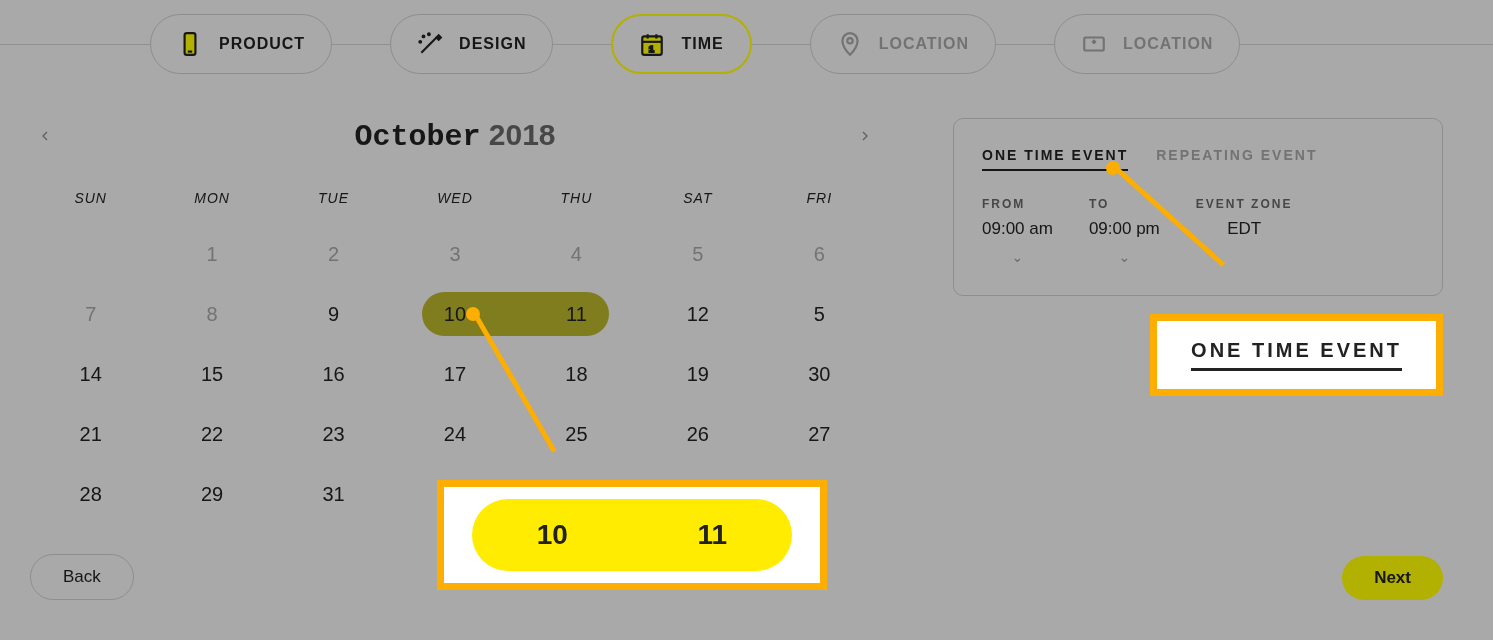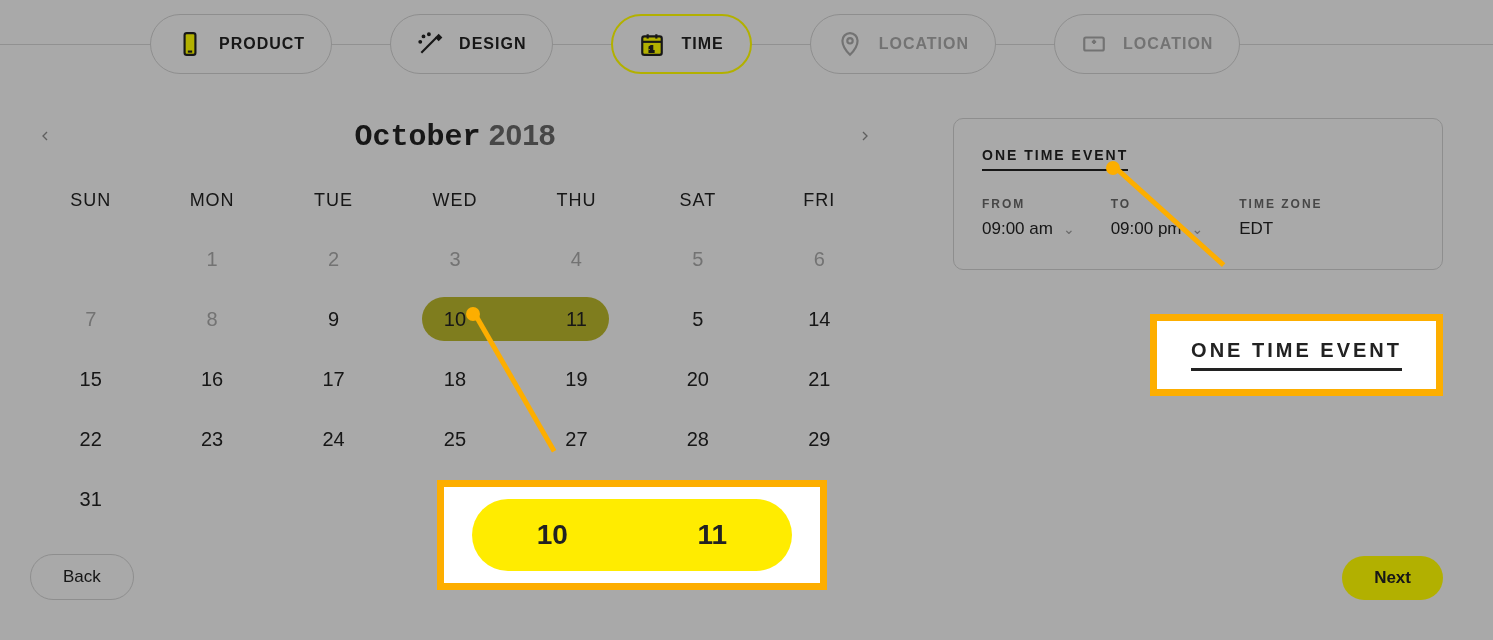--- a/index.html
+++ b/index.html
@@ -30,35 +30,35 @@
   .step .ico svg{width:26px;height:26px;}
 
   
   .calendar{position:absolute;left:30px;top:118px;width:850px;}
   .cal-head{display:flex;align-items:center;justify-content:space-between;margin-bottom:24px;}
   .cal-title{font-size:30px;color:var(--text-dark);text-align:center;flex:1;}
   .cal-title b{font-weight:700;font-family:Liberation Mono, monospace;}
   .cal-title span{font-weight:700;color:var(--text-mid);}
   .chev{width:30px;height:30px;color:#999;cursor:pointer;display:flex;align-items:center;justify-content:center;}
   .cal-grid{display:grid;grid-template-columns:repeat(7,1fr);text-align:center;}
-  .cal-dow{font-size:18px;letter-spacing:1px;color:var(--text-dark);font-weight:400;padding:12px 0 18px;}
+  .cal-dow{font-size:14px;letter-spacing:1px;color:var(--text-dark);font-weight:400;padding:12px 0 18px;font-style:italic;}
   .cal-cell{height:60px;display:flex;align-items:center;justify-content:center;font-size:20px;color:var(--text-dark);position:relative;cursor:pointer;}
   .cal-cell.dim-day{color:var(--text-light);}
   .cal-cell.selected-left::before{content:"";position:absolute;left:28px;right:0;top:8px;bottom:8px;background:var(--yellow-dim);border-radius:999px 0 0 999px;z-index:-1;}
   .cal-cell.selected-right::before{content:"";position:absolute;left:0;right:28px;top:8px;bottom:8px;background:var(--yellow-dim);border-radius:0 999px 999px 0;z-index:-1;}
 
   
   .event-panel{position:absolute;right:50px;top:118px;width:490px;border:1px solid var(--border);border-radius:10px;padding:28px 28px 30px;}
   .event-tabs{display:flex;gap:28px;font-size:14px;letter-spacing:2px;font-weight:700;margin-bottom:26px;}
   .event-tab{cursor:pointer;color:var(--text-light);padding-bottom:6px;}
   .event-tab.active{color:var(--text-dark);border-bottom:2px solid var(--text-dark);}
   .event-fields{display:flex;gap:36px;}
   .ef{display:flex;flex-direction:column;gap:8px;}
   .ef-label{font-size:12px;letter-spacing:2px;font-weight:700;color:var(--text-mid);}
-  .ef-value{font-size:17px;color:var(--text-dark);display:flex;align-items:center;gap:10px;}
+  .ef-value{font-size:17px;color:var(--text-dark);display:flex;align-items:center;gap:10px;flex-direction:column;}
   .ef-value .sm-chev{color:#999;font-size:14px;}
 
   
   .btn{position:absolute;bottom:40px;border-radius:999px;font-size:17px;padding:12px 32px;cursor:pointer;}
   .btn.back{left:30px;background:var(--gray-bg);border:1px solid var(--border);color:var(--text-dark);}
   .btn.next{right:50px;background:var(--yellow);border:none;color:var(--text-dark);font-weight:600;}
 
   
   .highlight-box{position:absolute;z-index:60;background:#fff;border:7px solid var(--highlight);padding:12px 28px;}
   .hl1{left:437px;top:480px;width:390px;display:flex;align-items:center;justify-content:center;}
@@ -166,64 +166,67 @@
       <div class="cal-cell dim-day">2</div>
       <div class="cal-cell dim-day">3</div>
       <div class="cal-cell dim-day">4</div>
       <div class="cal-cell dim-day">5</div>
       <div class="cal-cell dim-day">6</div>
       <div class="cal-cell dim-day">7</div>
       <div class="cal-cell dim-day">8</div>
       <div class="cal-cell">9</div>
       <div class="cal-cell selected-left">10</div>
       <div class="cal-cell selected-right">11</div>
+      <div class="cal-cell">12</div>
       <div class="cal-cell">5</div>
       <div class="cal-cell">14</div>
       <div class="cal-cell">15</div>
       <div class="cal-cell">16</div>
       <div class="cal-cell">17</div>
       <div class="cal-cell">18</div>
       <div class="cal-cell">19</div>
-      <div class="cal-cell">20</div>
+      <div class="cal-cell">30</div>
       <div class="cal-cell">21</div>
       <div class="cal-cell">22</div>
       <div class="cal-cell">23</div>
       <div class="cal-cell">24</div>
       <div class="cal-cell">25</div>
+      <div class="cal-cell">26</div>
       <div class="cal-cell">27</div>
       <div class="cal-cell">28</div>
       <div class="cal-cell">29</div>
       <div class="cal-cell">31</div>
       <div class="cal-cell dim-day"></div>
       <div class="cal-cell dim-day"></div>
       <div class="cal-cell dim-day"></div>
     </div>
 </div>
 
 <div class="event-panel">
   <div class="event-tabs">
     <div class="event-tab active">ONE TIME EVENT</div>
+    <div class="event-tab">REPEATING EVENT</div>
   </div>
   <div class="event-fields">
     <div class="ef">
       <div class="ef-label">FROM</div>
       <div class="ef-value">
         <span>09:00 am</span>
         <span class="sm-chev">⌄</span>
       </div>
     </div>
     <div class="ef">
       <div class="ef-label">TO</div>
       <div class="ef-value">
         <span>09:00 pm</span>
         <span class="sm-chev">⌄</span>
       </div>
     </div>
     <div class="ef">
-      <div class="ef-label">TIME ZONE</div>
+      <div class="ef-label">EVENT ZONE</div>
       <div class="ef-value">
         <span>EDT</span>
       </div>
     </div>
   </div>
 </div>
 
 <button class="btn back">Back</button>
 <button class="btn next">Next</button>
 

